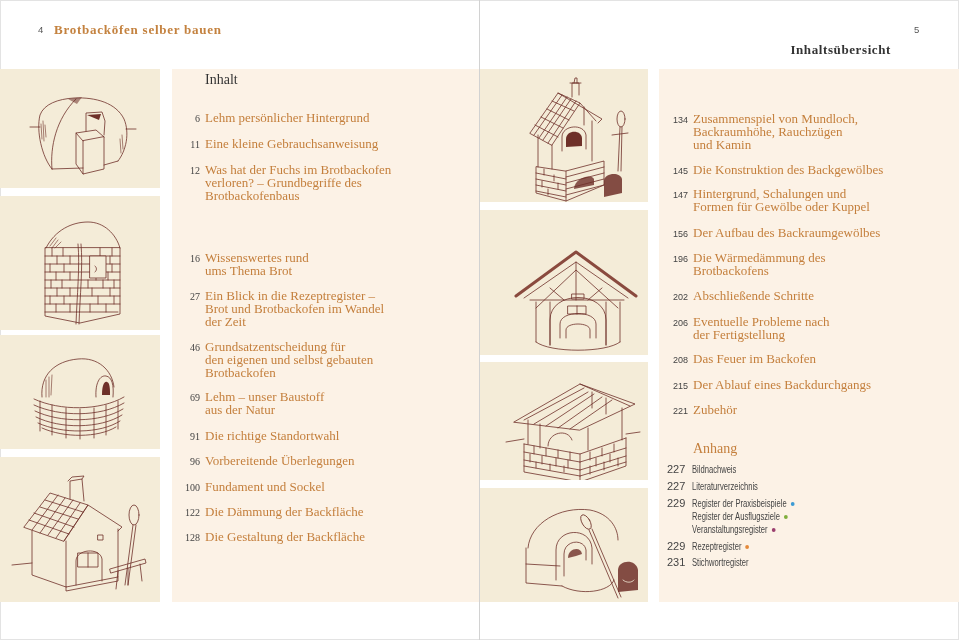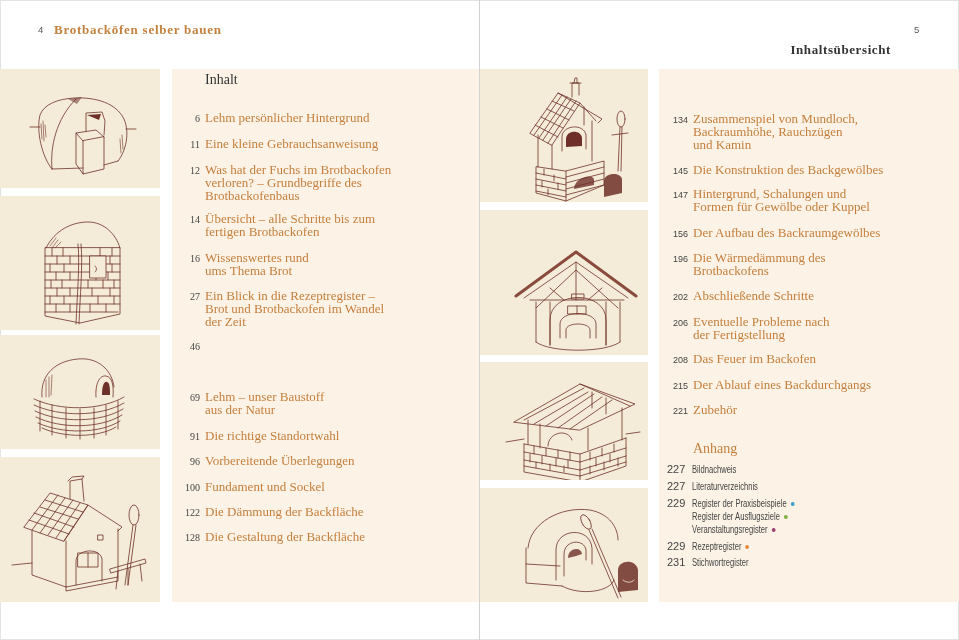--- a/index.html
+++ b/index.html
@@ -136,44 +136,42 @@
     </span>
   </div>
   <div class="entry" style="top:94px">
     <span class="num">12</span>
     <span class="title">
       <span class="ln">Was hat der Fuchs im Brotbackofen</span>
       <span class="ln">verloren? – Grundbegriffe des</span>
       <span class="ln">Brotbackofenbaus</span>
     </span>
   </div>
-  <div class="entry" style="top:143px">
-    <span class="num">14</span>
-    <span class="title">
-      <span class="ln">Übersicht – alle Schritte bis zum</span>
-      <span class="ln">fertigen Brotbackofen</span>
-    </span>
-  </div>
   <div class="entry" style="top:182px">
     <span class="num">16</span>
     <span class="title">
       <span class="ln">Wissenswertes rund</span>
       <span class="ln">ums Thema Brot</span>
     </span>
   </div>
   <div class="entry" style="top:220px">
     <span class="num">27</span>
     <span class="title">
       <span class="ln">Ein Blick in die Rezeptregister –</span>
       <span class="ln">Brot und Brotbackofen im Wandel</span>
       <span class="ln">der Zeit</span>
     </span>
   </div>
   <div class="entry" style="top:271px">
     <span class="num">46</span>
+    <span class="title">
+      <span class="ln">Grundsatzentscheidung für</span>
+      <span class="ln">den eigenen und selbst gebauten</span>
+      <span class="ln">Brotbackofen</span>
+    </span>
   </div>
   <div class="entry" style="top:321px">
     <span class="num">69</span>
     <span class="title">
       <span class="ln">Lehm – unser Baustoff</span>
       <span class="ln">aus der Natur</span>
     </span>
   </div>
   <div class="entry" style="top:360px">
     <span class="num">91</span>

